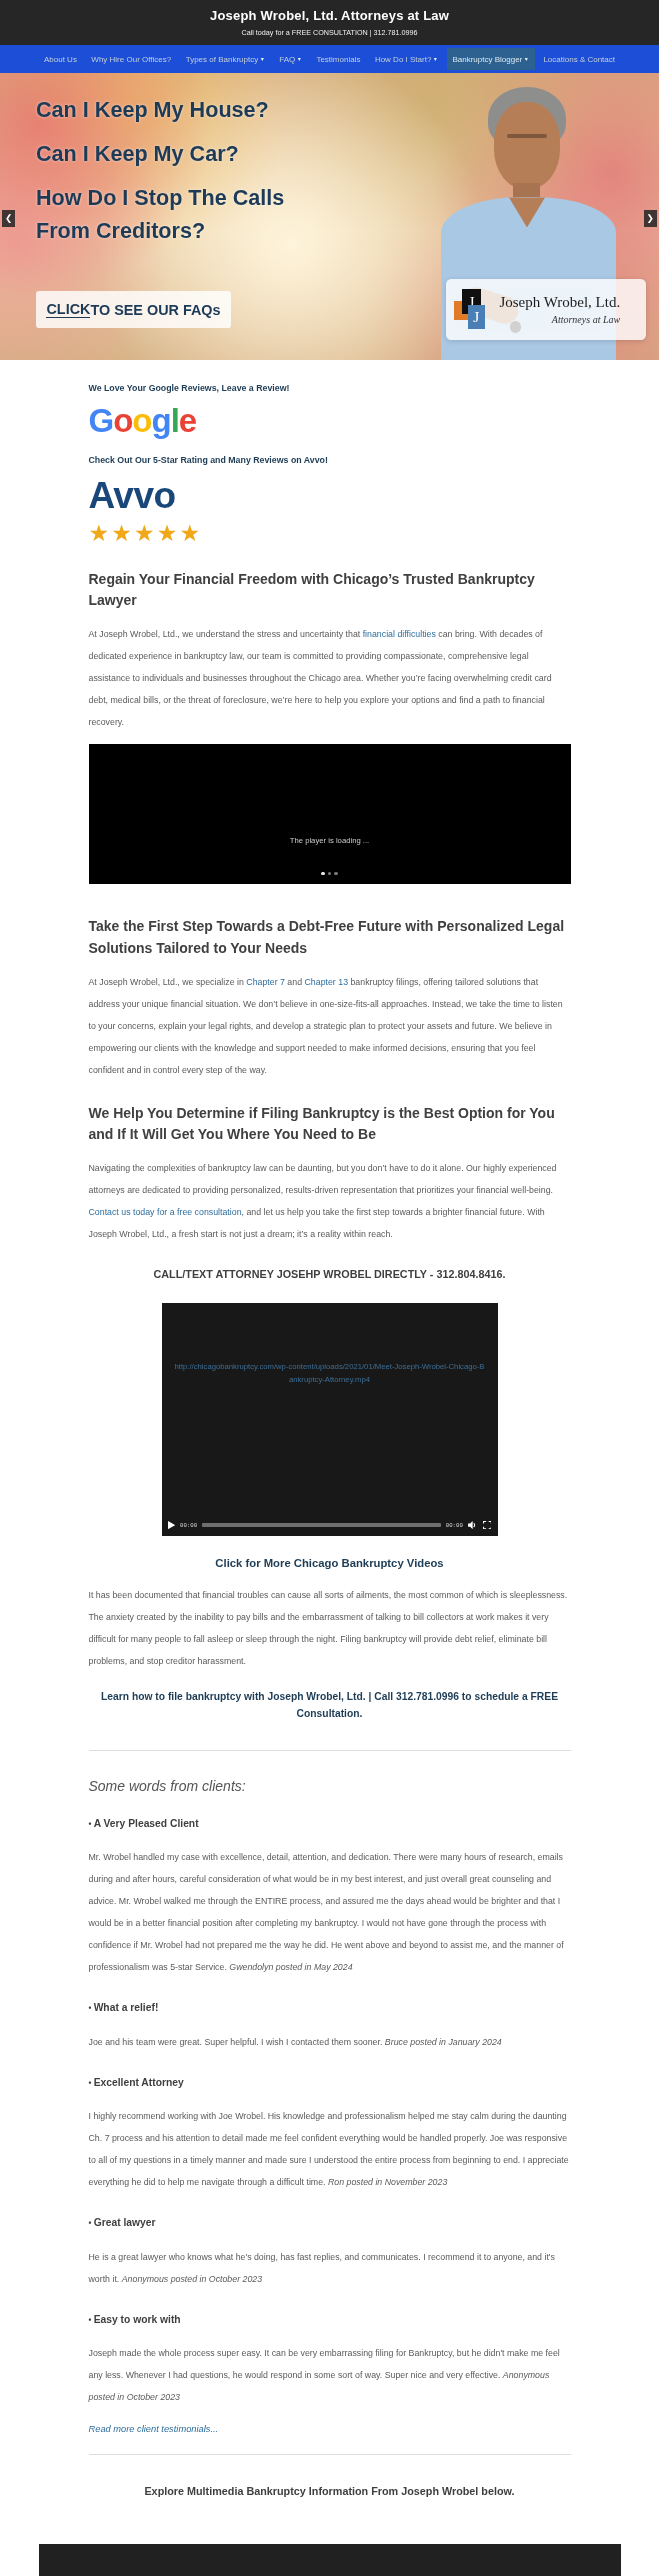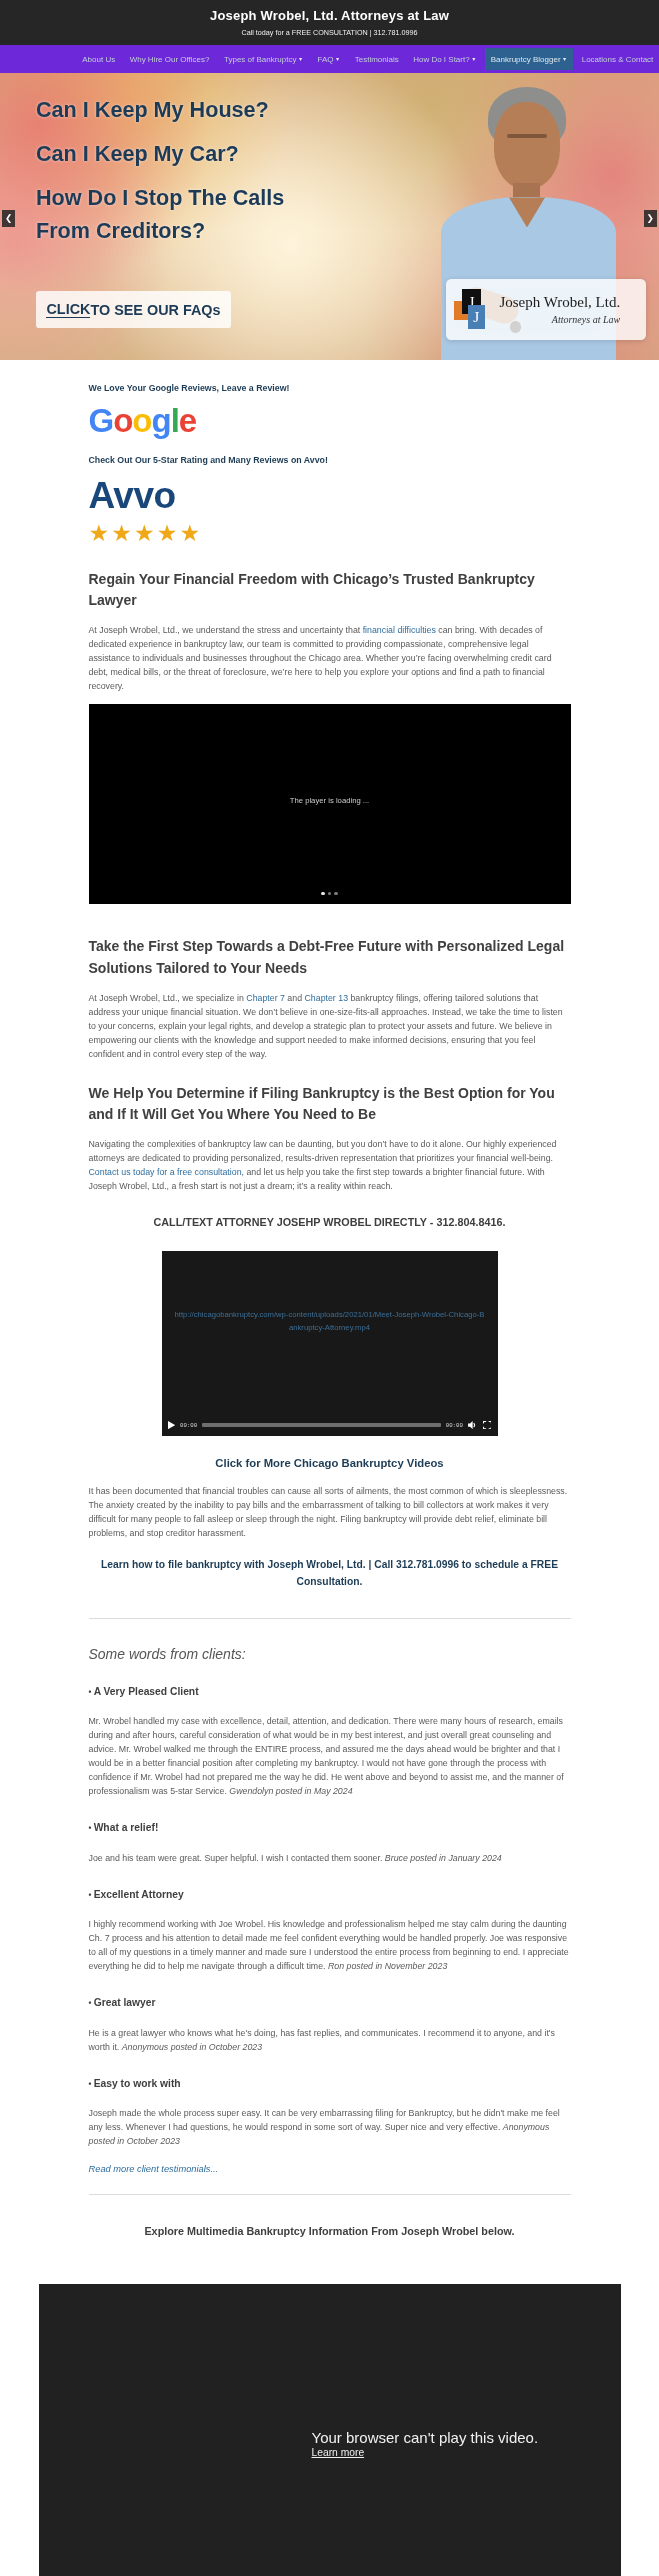--- a/index.html
+++ b/index.html
@@ -5,21 +5,21 @@
   * { box-sizing: border-box; }
   body { margin:0; background:#ffffff; font-family:"Liberation Sans", sans-serif; color:#555; }
   a { text-decoration:none; }
 
   
   .site-header { background:#262626; height:45px; text-align:center; padding-top:8.2px; }
   .site-header .title { color:#fff; font-size:13px; font-weight:bold; letter-spacing:0.2px; }
   .site-header .subtitle { color:#f2f2f2; font-size:7.2px; margin-top:4.6px; }
 
   
-  .main-nav { background:#6d28d9; height:28px; display:flex; justify-content:flex-end; align-items:center; gap:3.1px; }
+  .main-nav { background:#1d4ed8; height:28px; display:flex; justify-content:center; align-items:center; gap:3.1px; }
   .nav-item { color:#c2cfd9; font-size:8px; padding:6.2px 5.7px; display:inline-flex; align-items:center; gap:1.5px; }
   .nav-item .dd { font-size:5.2px; color:#e8eef3; }
   .nav-item.active { background:#2d6190; color:#dce8f1; }
 
   
   .hero { position:relative; height:287px; overflow:hidden;
     background:
       radial-gradient(circle at 6% 18%, rgba(231,86,98,.55), transparent 26%),
       radial-gradient(circle at 2% 60%, rgba(242,130,140,.5), transparent 24%),
       radial-gradient(circle at 20% 8%, rgba(248,198,96,.55), transparent 28%),
@@ -60,40 +60,40 @@
   
   .content { width:482px; margin:0 auto; }
   .navy-bold { color:#1d3c55; font-weight:bold; }
   .h-small { font-size:8.8px; margin-top:23px; }
   .google-logo { font-size:33px; font-weight:bold; letter-spacing:-1px; margin:9.3px 0 3.1px 0; }
   .google-logo span { font-family:"Liberation Sans", sans-serif; }
   .g-blue{color:#4285F4;} .g-red{color:#EA4335;} .g-yellow{color:#FBBC05;} .g-green{color:#34A853;}
   .avvo-logo { color:#1a4779; font-size:37px; font-weight:bold; letter-spacing:-0.5px; margin-top:10.3px; }
   .stars { color:#f0a818; font-size:23px; letter-spacing:2.1px; margin:3.1px 0 5.2px 0; }
   h2.section { color:#404040; font-size:14px; font-weight:bold; line-height:21.6px; margin:21.6px 0 0 0; }
-  p.body { font-size:8.8px; line-height:14px; color:#5a5a5a; margin:11.3px 0 0 0; }
+  p.body { font-size:8.8px; line-height:22px; color:#5a5a5a; margin:11.3px 0 0 0; }
   .inline-link { color:#2e6e9e; }
   .center { text-align:center; }
   .call-line { color:#3f3f3f; font-size:10.8px; font-weight:bold; margin-top:23px; }
   .more-videos { display:block; color:#1d3c55; font-size:11.3px; font-weight:bold; margin-top:20.6px; }
   .learn-line { color:#1d3c55; font-size:10.3px; font-weight:bold; line-height:17.5px; margin-top:15.5px; }
   hr.div { border:none; border-top:0.5px solid #dcdcdc; margin:27px 0 0 0; }
   .clients-intro { font-style:italic; font-size:14px; color:#555; margin-top:27px; }
   .t-head { color:#3f3f3f; font-size:10.3px; font-weight:bold; margin-top:24px; }
   .t-head::before { content:"•  "; font-size:8.2px; }
   .t-attr { font-style:italic; }
   .read-more { display:inline-block; font-style:italic; color:#2e6e9e; font-size:9.3px; margin-top:15.5px; }
 
   
-  .player-loading { background:#000; height:200px; margin-top:11.3px; position:relative; }
+  .player-loading { background:#000; height:140px; margin-top:11.3px; position:relative; }
   .player-loading .msg { position:absolute; left:0; right:0; top:92px; text-align:center; color:#cccccc; font-size:7.7px; }
   .player-loading .dots { position:absolute; left:0; right:0; bottom:7.2px; text-align:center; }
   .player-loading .dot { display:inline-block; width:3.6px; height:3.6px; border-radius:50%; background:#7a7a7a; margin:0 1.5px; }
   .player-loading .dot.on { background:#e8e8e8; }
-  .player2 { width:336px; height:185px; background:#181818; margin:23px auto 1px auto; position:relative; }
+  .player2 { width:336px; height:233px; background:#181818; margin:23px auto 1px auto; position:relative; }
   .player2 .src { position:absolute; left:12.4px; right:12.4px; top:57px; text-align:center; color:#3c6e96; font-size:7.7px; line-height:13.4px; word-break:break-all; }
   .vctrl { position:absolute; left:0; right:0; bottom:0; height:21.6px; display:flex; align-items:center; gap:5.2px; padding:0 6.2px; }
   .vctrl .time { color:#dedede; font-size:5.7px; font-family:"Liberation Mono", monospace; }
   .vctrl .track { flex:1; height:4.1px; background:#6f6f6f; border-radius:1px; }
   .vctrl svg { display:block; }
 
   
   .big-embed { width:582px; height:322px; background:#212121; margin:47px auto 0 auto; position:relative; }
   .big-embed .msg { position:absolute; left:273px; top:145px; color:#f1f1f1; font-size:15px; }
   .big-embed .learn { position:absolute; left:273px; top:163px; color:#f1f1f1; font-size:10.3px; text-decoration:underline; }

